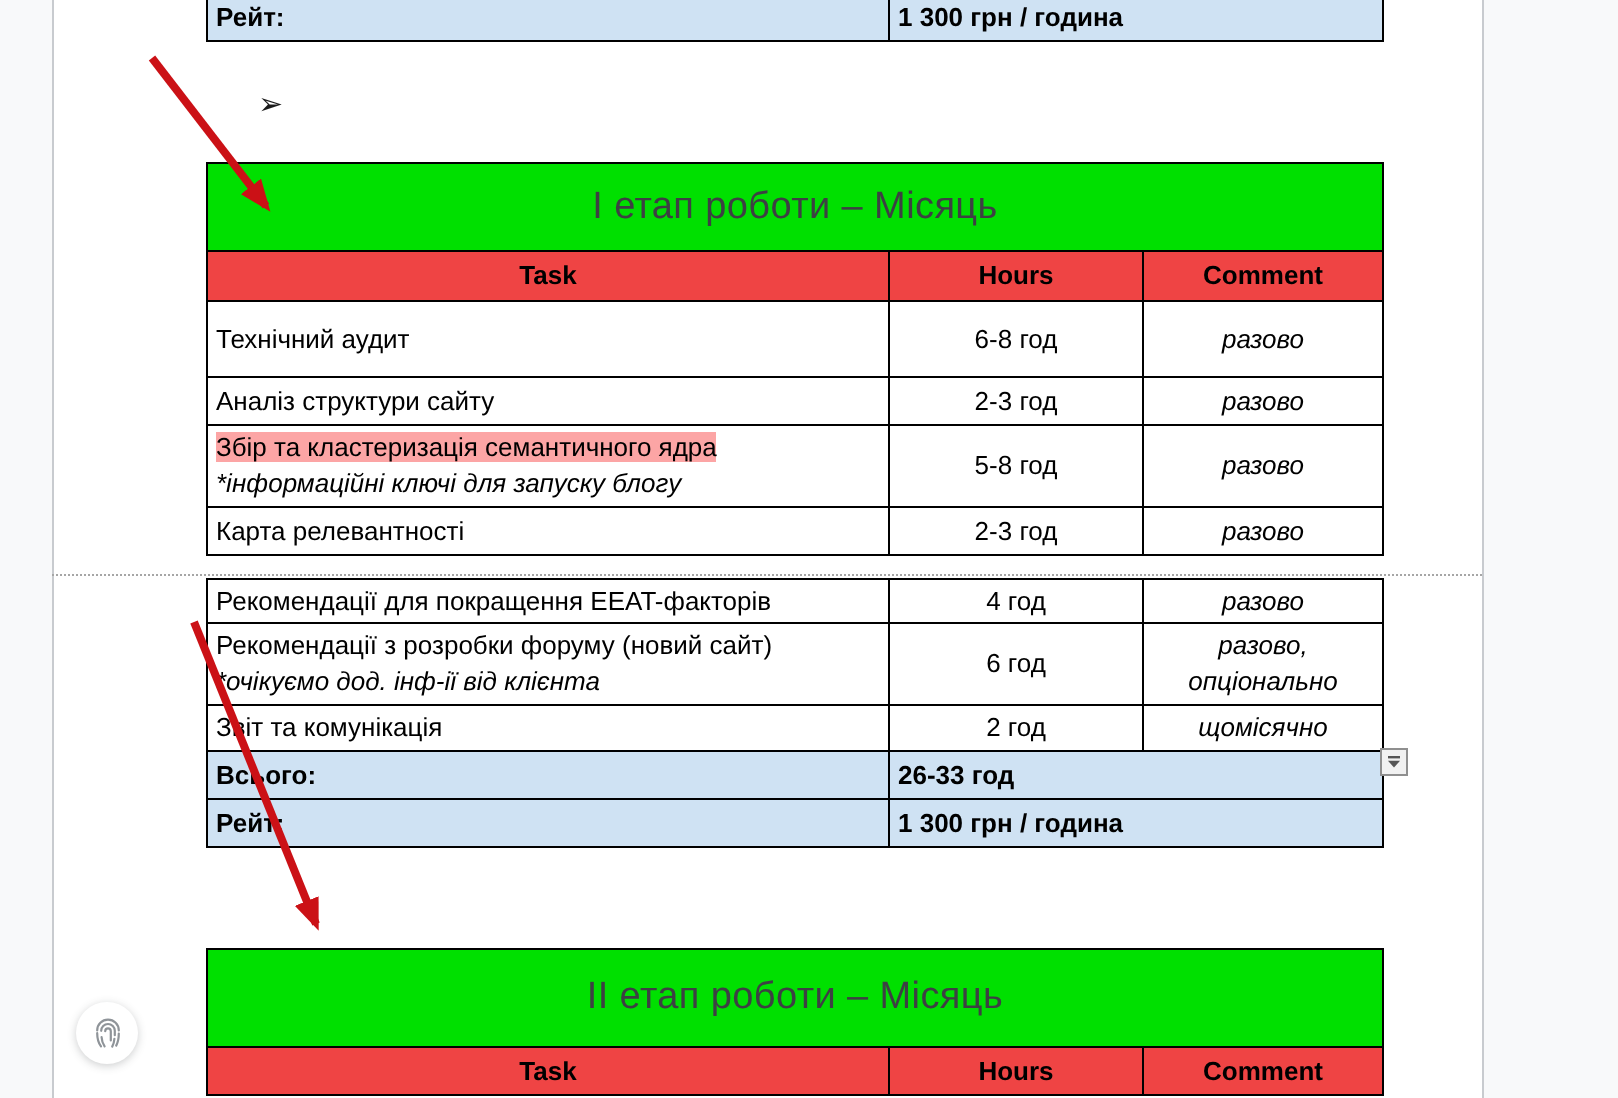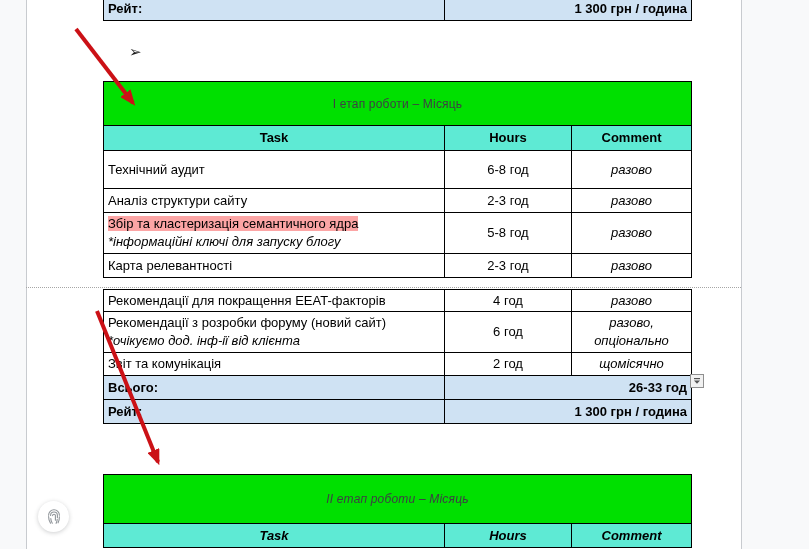--- a/index.html
+++ b/index.html
@@ -19,29 +19,29 @@
     border:1px solid #000;padding:1px 4px;line-height:18px;
     overflow:hidden;vertical-align:middle;
   }
   col.c-task{width:341px;}
   col.c-hours{width:127px;}
   col.c-comment{width:120px;}
   col.c-merged{width:247px;}
 
   tr.row-stage td{
     background:#00e000;color:#3d4043;text-align:center;
-    font-size:12px;letter-spacing:.2px;
-  }
-  tr.row-head td{background:#5eead4;font-weight:bold;text-align:center;}
+    font-size:19px;letter-spacing:.2px;
+  }
+  tr.row-head td{background:#ef4444;font-weight:bold;text-align:center;}
   td.cell-hours{text-align:center;}
   td.cell-comment{text-align:center;font-style:italic;}
   td.vbottom{vertical-align:bottom;padding-bottom:2px;margin-left:22px;}
   tr.row-blue td{background:#cfe2f3;font-weight:bold;}
   td.cell-label{text-align:left;}
-  td.cell-merged{text-align:right;font-weight:bold;}
+  td.cell-merged{text-align:left;font-weight:bold;}
   .task-line{display:block;}
   .task-note{display:block;font-style:italic;}
   .hl{background:#fca5a5;}
   table.partial td{border-top:none;}
 
   #bullet{
     position:absolute;left:129px;top:43px;font-size:15px;color:#1a1a1a;z-index:2;
   }
   #pagebreak{
     position:absolute;left:26px;top:287px;width:715px;height:0;
@@ -153,21 +153,21 @@
     <td class="cell-label">Всього:</td>
     <td colspan="2" class="cell-merged">26-33 год</td>
   </tr>
   <tr class="row-blue" style="height:24px;">
     <td class="cell-label">Рейт:</td>
     <td colspan="2" class="cell-merged">1 300 грн / година</td>
   </tr>
 </tbody>
   </table>
 
-<table class="doc" style="top:474px;font-style:italic;">
+<table class="doc" style="top:474px;">
   <colgroup>
       <col class="c-task">
       <col class="c-hours">
       <col class="c-comment">
     </colgroup>
   <tbody>
       <tr class="row-stage" style="height:49px;">
     <td colspan="3">ІІ етап роботи – Місяць</td>
   </tr>
   <tr class="row-head" style="height:24px;">

